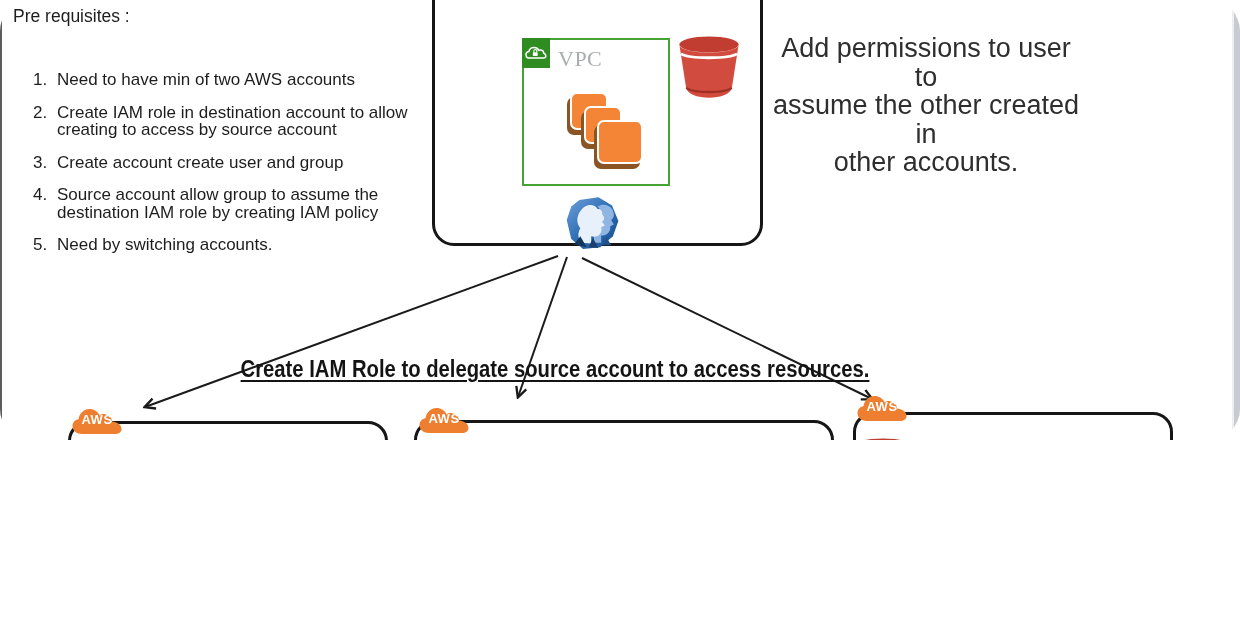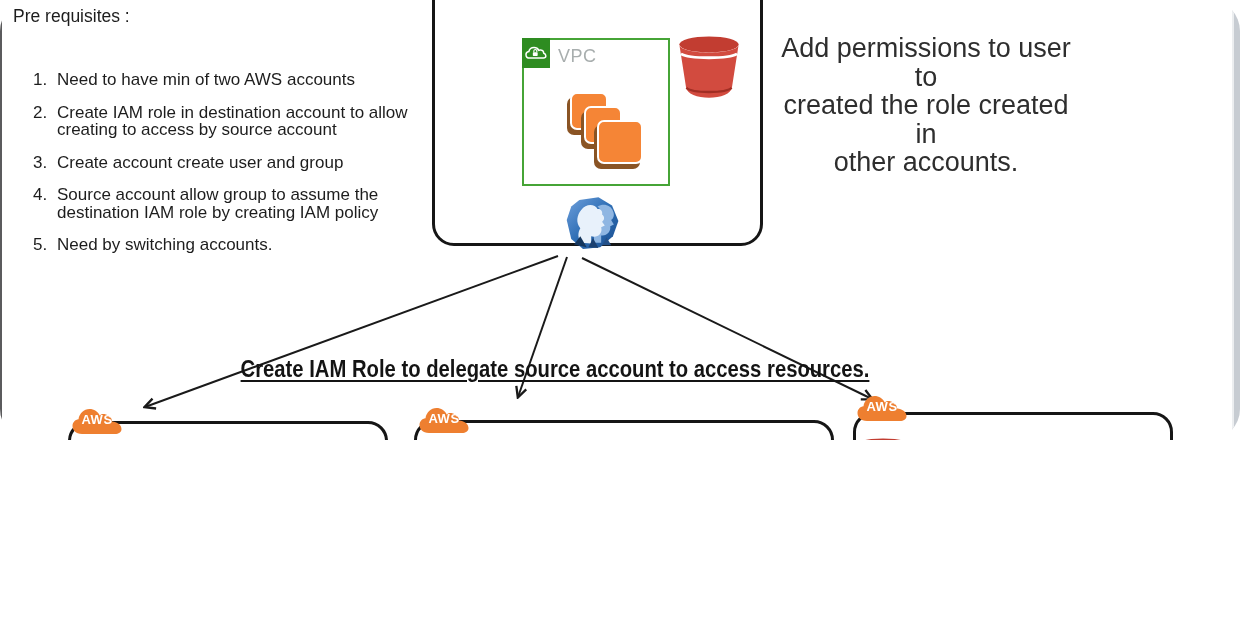--- a/index.html
+++ b/index.html
@@ -46,21 +46,21 @@
   .badge-c{left:855px; top:390px;}
 
   
   .vpc{position:absolute; border:2px solid #46a436; background:#fff;}
   .vpc-top{left:522px; top:38px;  width:144px; height:144px;}
   .vpc-a  {left:131px; top:477px; width:145px; height:160px;}
   .vpc-b  {left:476px; top:472px; width:145px; height:145px;}
   .vpc-c  {left:953px; top:470px; width:160px; height:168px;}
   .vpc-corner{position:absolute; left:-2px; top:-2px; width:28px; height:30px; background:#2e8c21;}
   .vpc-corner svg{position:absolute; left:1px; top:3px; width:26px; height:24px;}
-  .vpc-label{position:absolute; left:34px; top:6px; font-size:18px; color:#a8aeae; letter-spacing:.5px;}
+  .vpc-label{position:absolute; left:34px; top:6px; font-size:22px; color:#a8aeae; letter-spacing:.5px;font-family:Liberation Serif, serif;}
 
   
   .inst{position:absolute; background:#f58536; border:2px solid #fff; border-radius:7px;
     box-shadow:-3px 5px 0 #8a5424;}
   .inst.wide{border-radius:9px;}
 
   
   .abs{position:absolute;}
   .arrows{position:absolute; left:0; top:0; width:1240px; height:620px; pointer-events:none;}
 </style>
@@ -138,21 +138,21 @@
     <div class="prereq-item">
       <span class="num">5.</span>
       <span class="lines">
           <div>Need by switching accounts.</div>
         </span>
     </div>
   </div>
 
   <div class="note">
     <div>Add permissions to user to</div>
-    <div>created the role created in</div>
+    <div>assume the other created in</div>
     <div>other accounts.</div>
   </div>
 
   <div class="acct-box box-top"></div>
 
   <div class="vpc vpc-top">
     <div class="vpc-corner">
       <svg viewBox="0 0 28 24">
           <use href="#vpc-corner-shape"></use>
         </svg>

